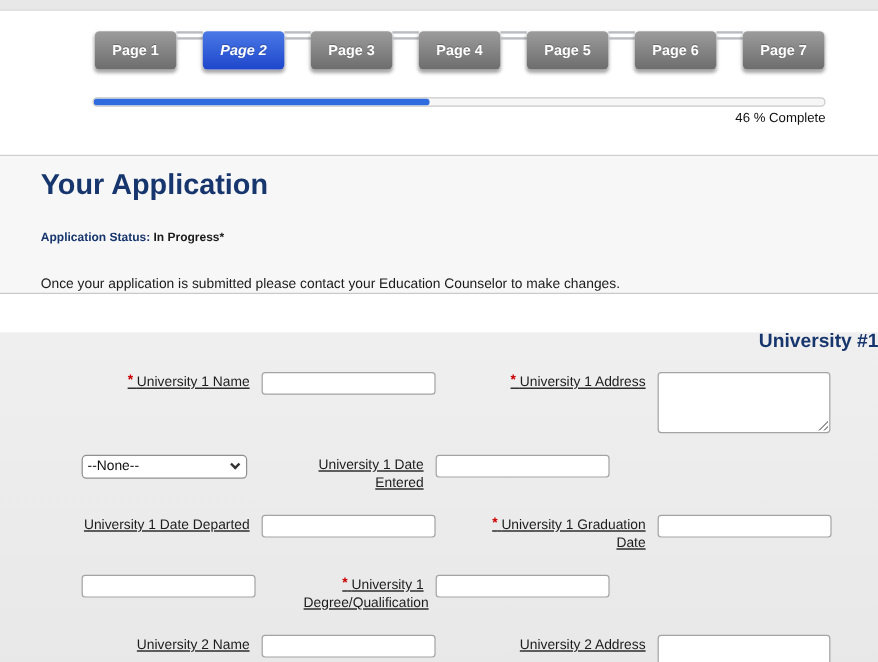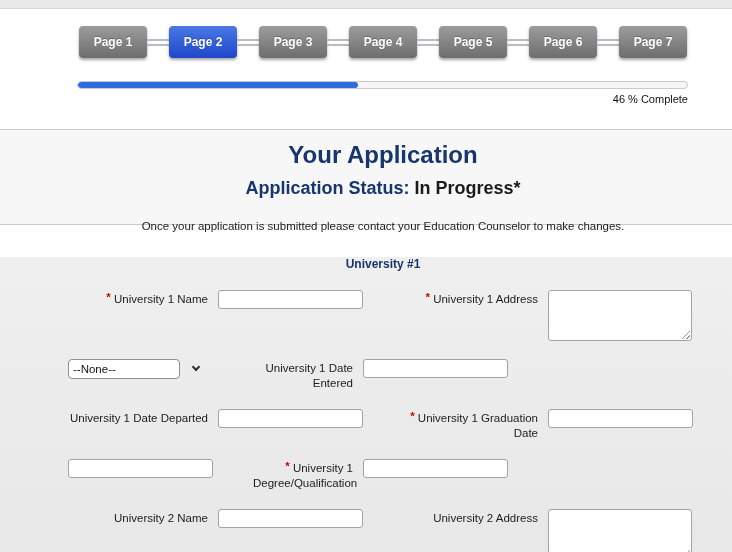--- a/index.html
+++ b/index.html
@@ -6,57 +6,57 @@
     --navy:#17366D; --red:#CC0000; --blue:#1E46CB; --pblue:#2D6BDF;
   }
   *{margin:0;padding:0;box-sizing:border-box;}
   html,body{background:#fff;}
   body{font-family:"Liberation Sans", sans-serif;}
   .page{position:relative;width:732px;height:552px;overflow:hidden;background:#fff;}
   .top-strip{height:9px;background:#e8e8e8;border-bottom:1px solid #d6d6d6;}
 
   
   .band-nav{background:#fff;height:120px;padding-top:17px;}
-  .pages-row{display:flex;align-items:center;justify-content:center;padding-left:34px;}
+  .pages-row{display:flex;justify-content:center;padding-left:34px;}
   .page-btn{
     width:68px;height:32px;border:none;border-radius:4px;flex:0 0 auto;
     background:linear-gradient(#9c9c9c,#6d6d6d);
     color:#fff;font-weight:bold;font-size:12px;font-family:inherit;
     box-shadow:0 2px 3px rgba(0,0,0,0.35);text-shadow:0 -1px 0 rgba(0,0,0,0.25);
     cursor:pointer;
   }
-  .page-btn.active{background:linear-gradient(#4a79e6,var(--blue));}
+  .page-btn.active{background:linear-gradient(#4a79e6,var(--blue));font-style:italic;}
   .connector{width:22px;height:7px;border-top:2px solid #b9bcc2;border-bottom:2px solid #b9bcc2;flex:0 0 auto;}
 
   .progress-wrap{margin:23px 0 0 77px;width:611px;}
   .progress-track{height:8px;border:1px solid #c9c9c9;border-radius:6px;background:#f6f6f6;overflow:hidden;}
   .progress-fill{height:100%;width:0;background:var(--pblue);border-radius:6px;}
   .progress-label{text-align:right;font-size:11px;color:#111;margin-top:4px;}
 
   
   .band-header{background:#f7f7f7;border-top:1px solid #cfcfcf;border-bottom:1px solid #c9c9c9;
-    height:96px;text-align:center;padding-left:34px;padding-top:11px;}
+    height:116px;padding-left:34px;padding-top:11px;}
   .app-title{color:var(--navy);font-size:24px;font-weight:bold;line-height:28px;}
-  .status-line{margin-top:11px;font-size:18px;font-weight:bold;color:#1b1b1b;line-height:16px;}
+  .status-line{margin-top:22px;font-size:10px;font-weight:bold;color:#1b1b1b;line-height:16px;}
   .status-label{color:var(--navy);}
   .note{margin-top:24px;font-size:11.5px;color:#1b1b1b;}
 
   
   .band-form{background:linear-gradient(#efefef,#e7e7e7);height:327px;}
-  .section-heading{color:var(--navy);font-size:12px;font-weight:bold;text-align:center;
+  .section-heading{color:var(--navy);font-size:16px;font-weight:bold;text-align:right;
     padding-left:34px;margin:32px 0 16px;line-height:15px;}
-  .form-row{display:grid;grid-template-columns:150px 145px 185px 145px;margin:18px 0 8px 68px;}
+  .form-row{display:grid;grid-template-columns:150px 145px 185px 145px;margin:18px 0 8px 68px;text-decoration:underline;}
   .lbl{padding:2px 10px 0 0;text-align:right;font-size:11.5px;line-height:15px;color:#1c1c1c;}
   .lbl-r{padding-left:35px;}
   .req{color:var(--red);font-weight:bold;position:relative;top:-2px;}
   .fld{line-height:0;}
   .fld input[type=text]{width:145px;height:19px;border:1px solid #a3a3a3;border-radius:3px;
     background:#fff;font-family:inherit;font-size:12px;padding:0 4px;}
   .sel-wrap{display:inline-block;position:relative;width:138px;height:20px;}
-  .sel-wrap select{width:112px;height:20px;-webkit-appearance:none;appearance:none;
+  .sel-wrap select{width:138px;height:20px;-webkit-appearance:none;appearance:none;
     border:1px solid #8f8f8f;border-radius:4px;background:#fff;font-family:inherit;
     font-size:11.5px;color:#111;padding:0 18px 0 4px;}
   .chev{position:absolute;right:7px;top:5px;width:6px;height:6px;
     border-right:2px solid #333;border-bottom:2px solid #333;transform:rotate(45deg);pointer-events:none;}
   .ta-wrap{display:inline-block;position:relative;width:144px;height:51px;}
   .ta-wrap textarea{display:block;width:144px;height:51px;border:1px solid #a3a3a3;border-radius:3px;
     background:#fff;resize:none;font-family:inherit;font-size:12px;padding:2px 4px;}
   .grip{position:absolute;right:2px;bottom:2px;width:9px;height:9px;pointer-events:none;
     background:repeating-linear-gradient(-45deg,transparent,transparent 2px,#9a9a9a 2px,#9a9a9a 3px);
     clip-path:polygon(100% 0,100% 100%,0 100%);}

